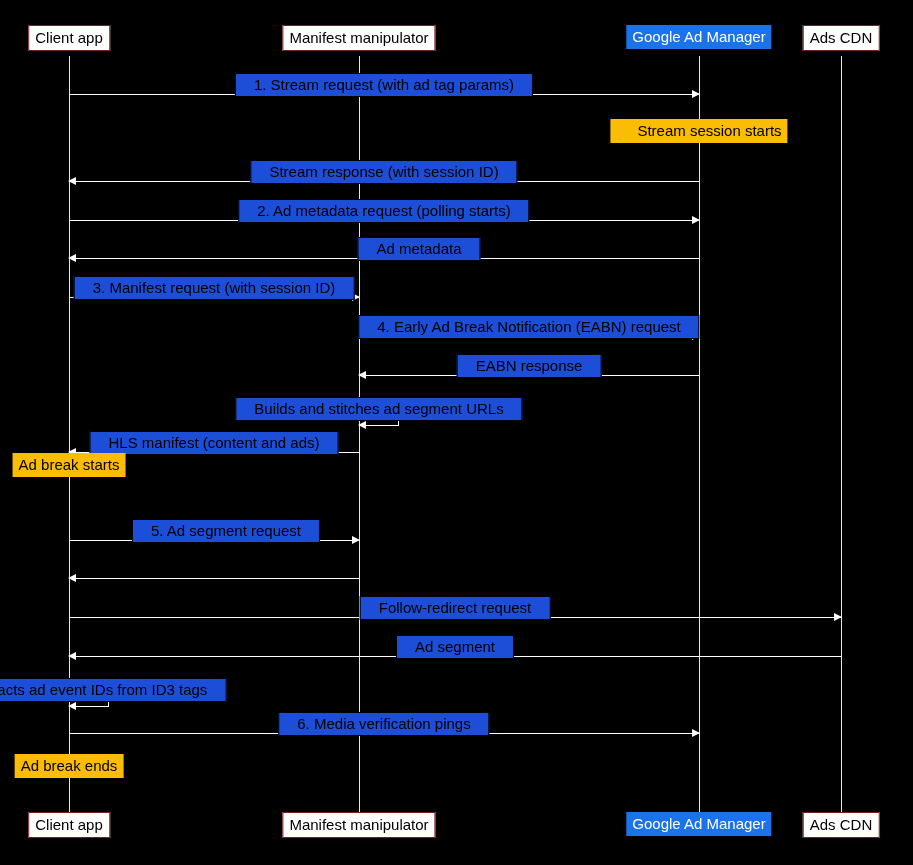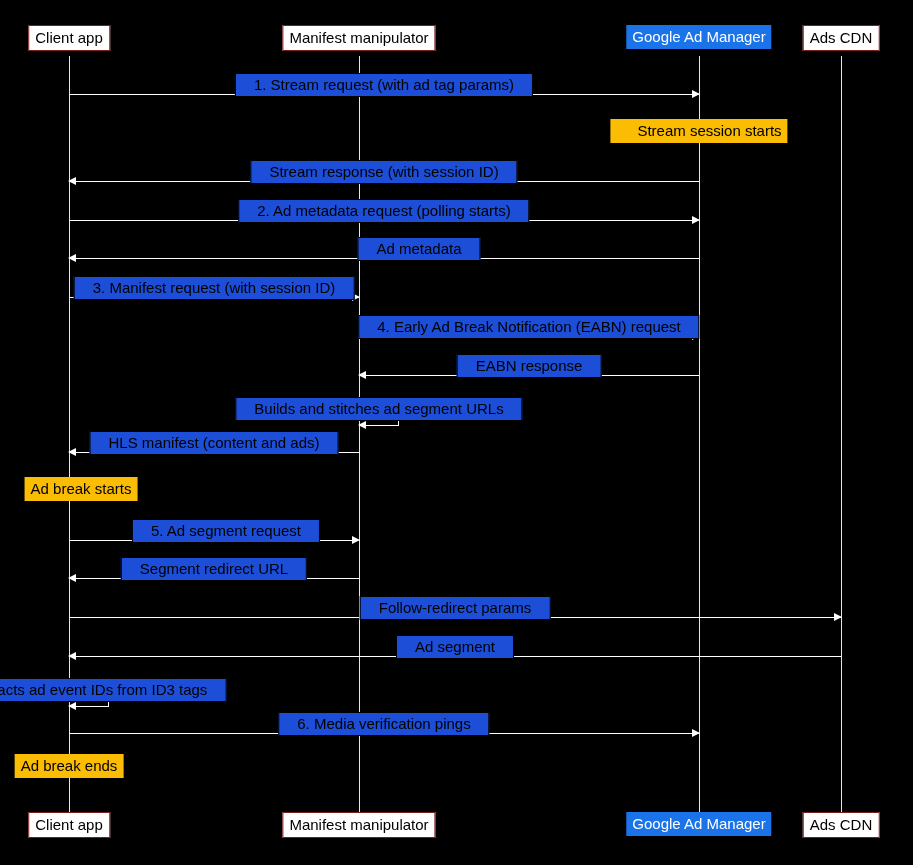--- a/index.html
+++ b/index.html
@@ -152,33 +152,32 @@
       <div class="head left"></div>
     </div>
     <div class="msg" style="left: 214px; top: 431px;">HLS manifest (content and ads)</div>
     <div class="arrow" style="left: 69px; width: 290px; top: 540px;">
       <div class="head right"></div>
     </div>
     <div class="msg" style="left: 226px; top: 519px;">5. Ad segment request</div>
     <div class="arrow" style="left: 69px; width: 290px; top: 578px;">
       <div class="head left"></div>
     </div>
-    <div class="msg" style="left: 214px; top: 557px;">Segment redirect URL</div>
     <div class="arrow" style="left: 69px; width: 772px; top: 617px;">
       <div class="head right"></div>
     </div>
-    <div class="msg" style="left: 455px; top: 596px;">Follow-redirect params</div>
+    <div class="msg" style="left: 455px; top: 596px;">Follow-redirect request</div>
     <div class="arrow" style="left: 69px; width: 772px; top: 656px;">
       <div class="head left"></div>
     </div>
     <div class="msg" style="left: 455px; top: 635px;">Ad segment</div>
     <div class="selfloop" style="left: 69px; top: 691px; width: 40px; height: 16px;">
       <div class="head"></div>
     </div>
     <div class="msg" style="left: 89px; top: 678px;">Extracts ad event IDs from ID3 tags</div>
     <div class="arrow" style="left: 69px; width: 630px; top: 733px;">
       <div class="head right"></div>
     </div>
     <div class="msg" style="left: 384px; top: 712px;">6. Media verification pings</div>
     <div class="note" style="left: 699px; top: 119px; padding-left: 27px;">Stream session starts</div>
-    <div class="note" style="left: 69px; top: 477px; margin-left: 12px;">Ad break starts</div>
+    <div class="note" style="left: 69px; top: 453px;">Ad break starts</div>
     <div class="note" style="left: 69px; top: 754px;">Ad break ends</div>
   </div>
 
 </body></html>

